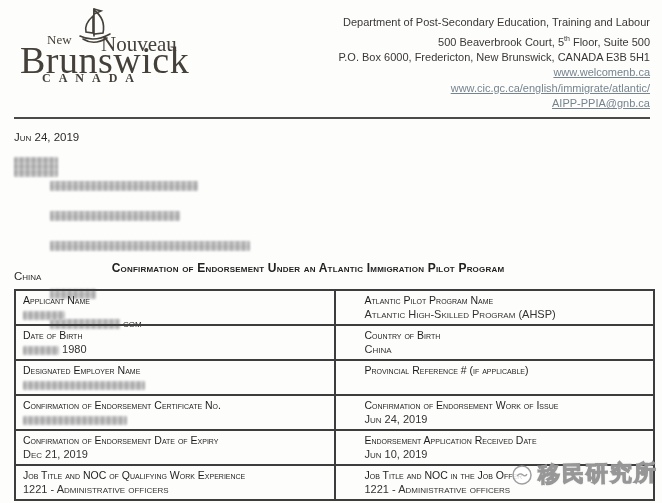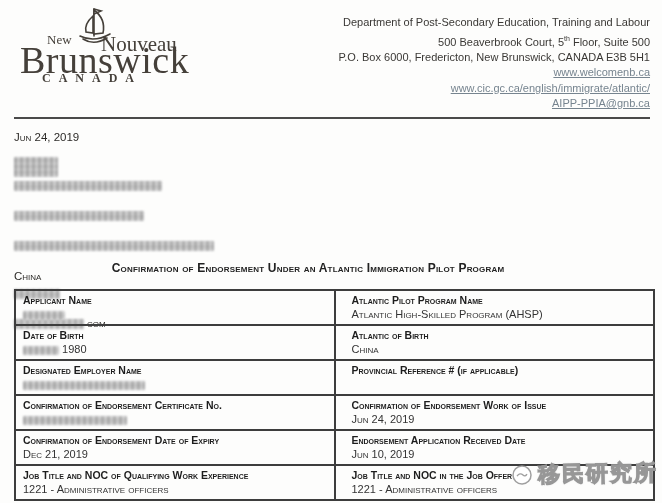--- a/index.html
+++ b/index.html
@@ -22,21 +22,21 @@
   .address{position:absolute;right:12px;top:15px;text-align:right;font-size:11px;
            line-height:15.5px;color:#3a3835;}
   .address sup{font-size:7px;}
   .link{color:#76848f;text-decoration:underline;cursor:pointer;}
 
   .rule{position:absolute;left:14px;top:117px;width:636px;height:2px;background:#4a4a4a;}
 
   
   .date{position:absolute;left:14px;top:131px;font-size:11.5px;}
   .recipient{position:absolute;left:14px;top:157px;font-size:11.5px;}
-  .rline{margin-bottom:20px;height:10px;line-height:10px;}
+  .rline{margin-bottom:20px;height:10px;line-height:10px;padding-left:36px;}
   .redact{
     display:inline-block;height:10px;vertical-align:middle;border-radius:1px;
     background-image:
       repeating-linear-gradient(90deg, rgba(125,125,125,.38) 0 3px, rgba(200,200,200,.38) 3px 6px),
       repeating-linear-gradient(0deg, #d2d2d2 0 3px, #c0c0c0 3px 6px);
     filter:blur(1px);
   }
   .redact.blob{width:44px;height:20px;margin-bottom:3px;display:block;}
   .country{margin:2px 0 6px 0;font-size:11.5px;}
   .emailrow .sc{margin-left:3px;}
@@ -48,22 +48,22 @@
 
   
   table.grid{
     position:absolute;left:14px;top:289px;width:641px;
     border-collapse:collapse;table-layout:fixed;
   }
   table.grid td{
     border:2px solid #3d3d3d;vertical-align:top;
     padding:2px 6px 2px 7px;height:29px;
   }
-  table.grid td.c2{padding-left:16px;}
-  .lbl{font-size:10.5px;font-weight:700;color:#1d1d1d;font-variant:small-caps;line-height:14px;}
+  table.grid td.c2{padding-left:29px;}
+  .lbl{font-size:10.5px;font-weight:400;color:#1d1d1d;font-variant:small-caps;line-height:14px;}
   .val{font-size:11px;color:#333;font-variant:small-caps;line-height:14px;}
   .val .redact{height:9px;}
 
   
   .watermark{
     position:absolute;right:4px;top:459px;display:flex;align-items:center;gap:5px;
     pointer-events:none;transform:rotate(-1deg);
   }
   .watermark .wm-text{
     font-size:22px;font-weight:700;color:rgba(255,255,255,.92);
@@ -130,21 +130,21 @@
         <div class="lbl">Atlantic Pilot Program Name</div>
         <div class="val">Atlantic High-Skilled Program (AHSP)</div>
       </td>
     </tr>
     <tr>
       <td>
         <div class="lbl">Date of Birth</div>
         <div class="val"><span class="redact" style="width:36px"></span> <span>1980</span></div>
       </td>
       <td class="c2">
-        <div class="lbl">Atlantic of Birth</div>
+        <div class="lbl">Country of Birth</div>
         <div class="val">China</div>
       </td>
     </tr>
     <tr>
       <td>
         <div class="lbl">Designated Employer Name</div>
         <div class="val"><span class="redact" style="width:122px"></span></div>
       </td>
       <td class="c2">
         <div class="lbl">Provincial Reference # (if applicable)</div>

